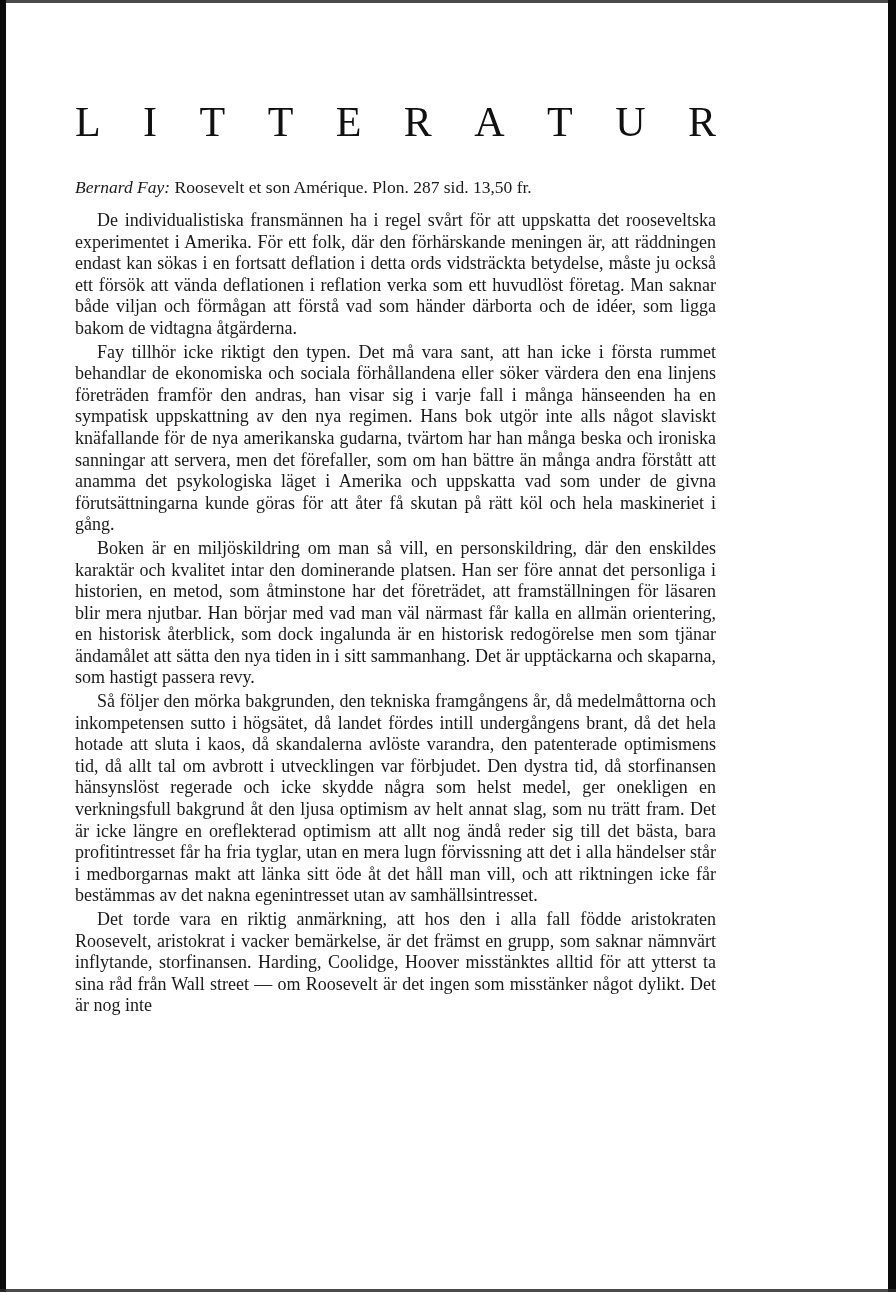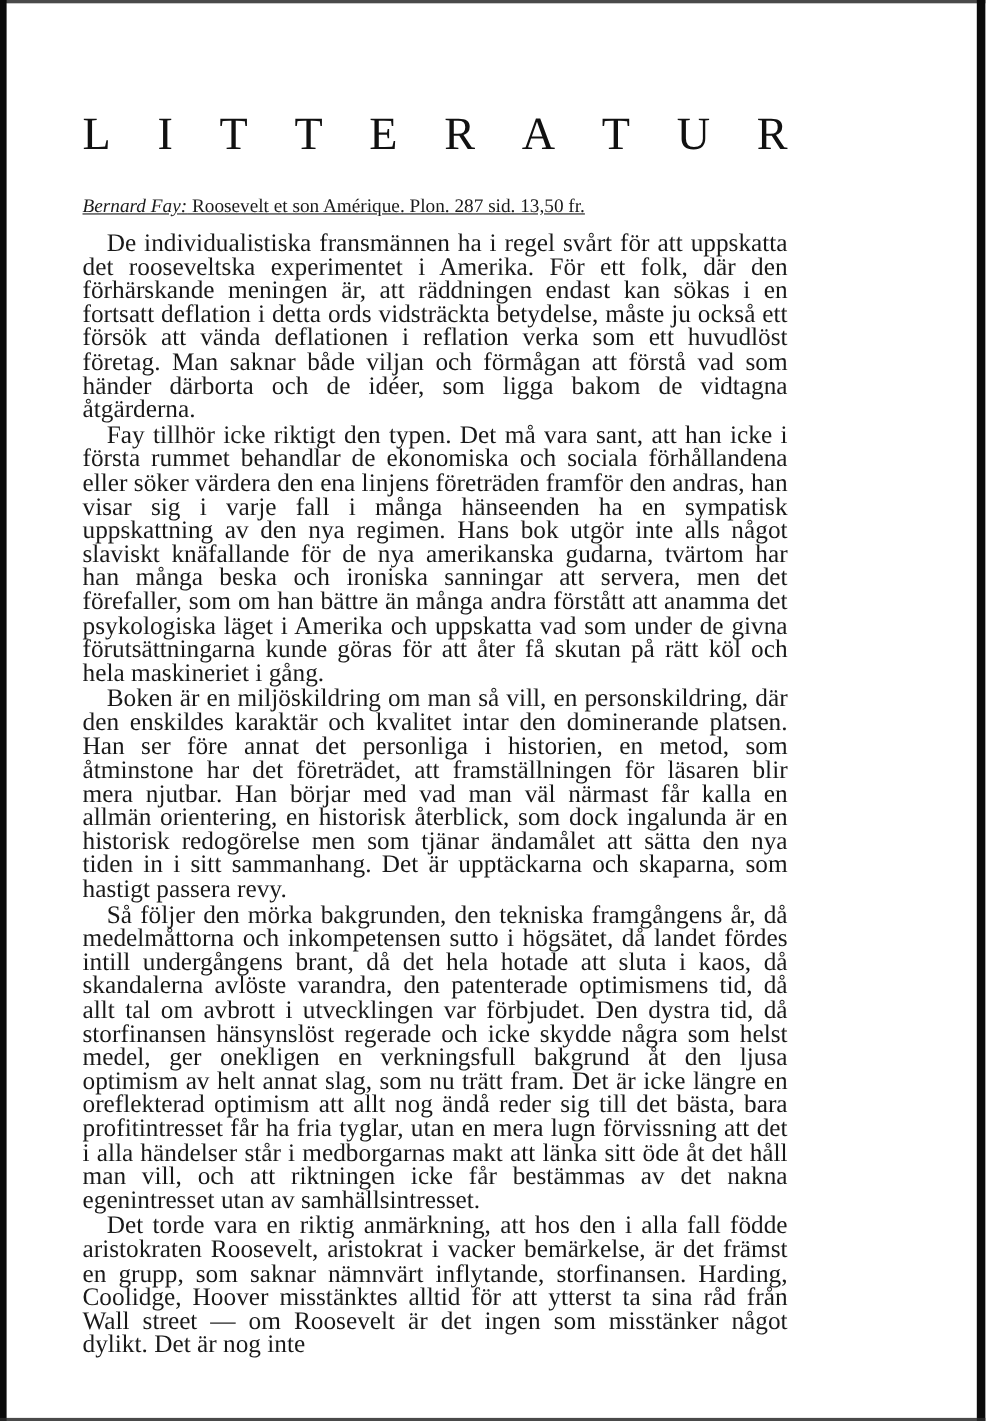--- a/index.html
+++ b/index.html
@@ -14,26 +14,26 @@
     .page {
       position: absolute; left: 75px; top: 96px; width: 641px;
     }
     .title {
       display: flex; justify-content: space-between; align-items: baseline;
       font-size: 42px; line-height: 52px; letter-spacing: 0; margin: 0;
       font-weight: normal; color: #111;
     }
     .title span { display: inline-block; }
     .citation {
-      margin-top: 28px; font-size: 17.5px; line-height: 22px; text-decoration: underline;
+      margin-top: 28px; font-size: 17.5px; line-height: 22px;
     }
     .citation .author { font-style: italic; }
     .body { margin-top: 12px; }
     .para {
-      font-size: 23px; line-height: 21.6px; text-align: justify;
+      font-size: 18px; line-height: 21.6px; text-align: justify;
       text-indent: 22px; margin: 0 0 2px 0; hyphens: manual;
     }
   </style>
 </head>
 <body>
 
 <div class="border-top"></div>
 <div class="border-left"></div>
 <div class="border-right"></div>
 <div class="border-bottom"></div>

